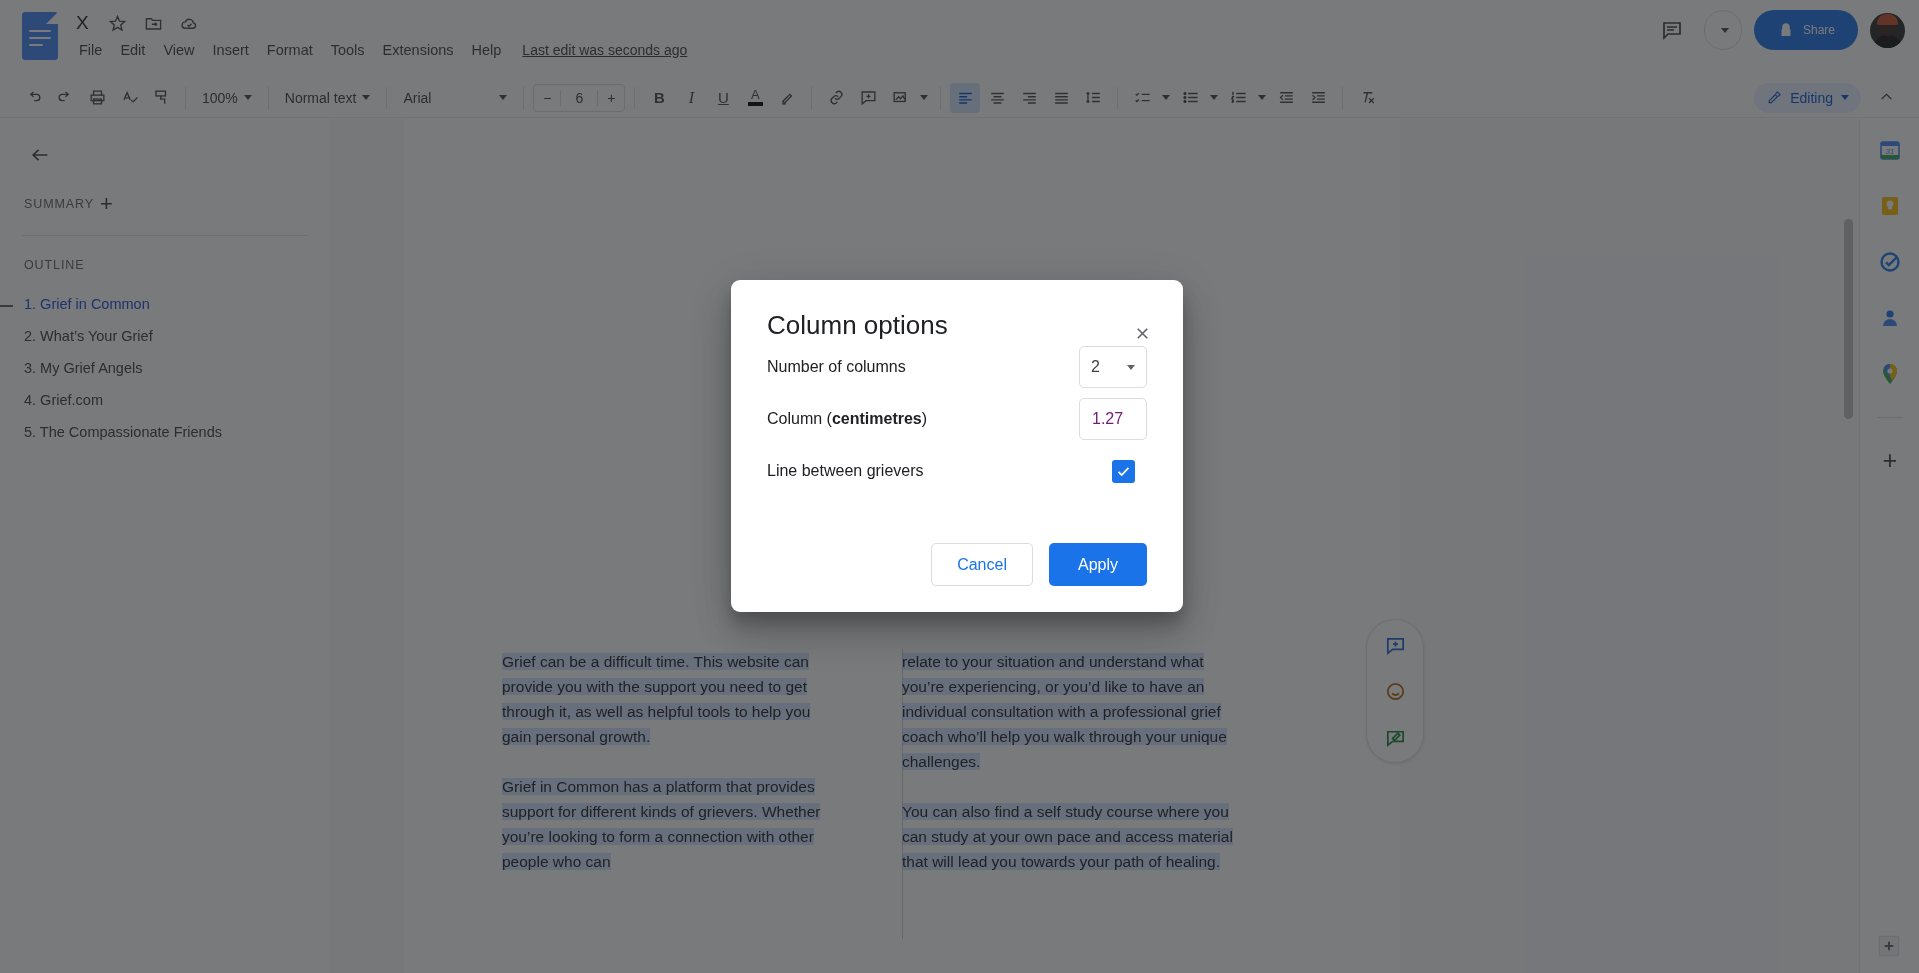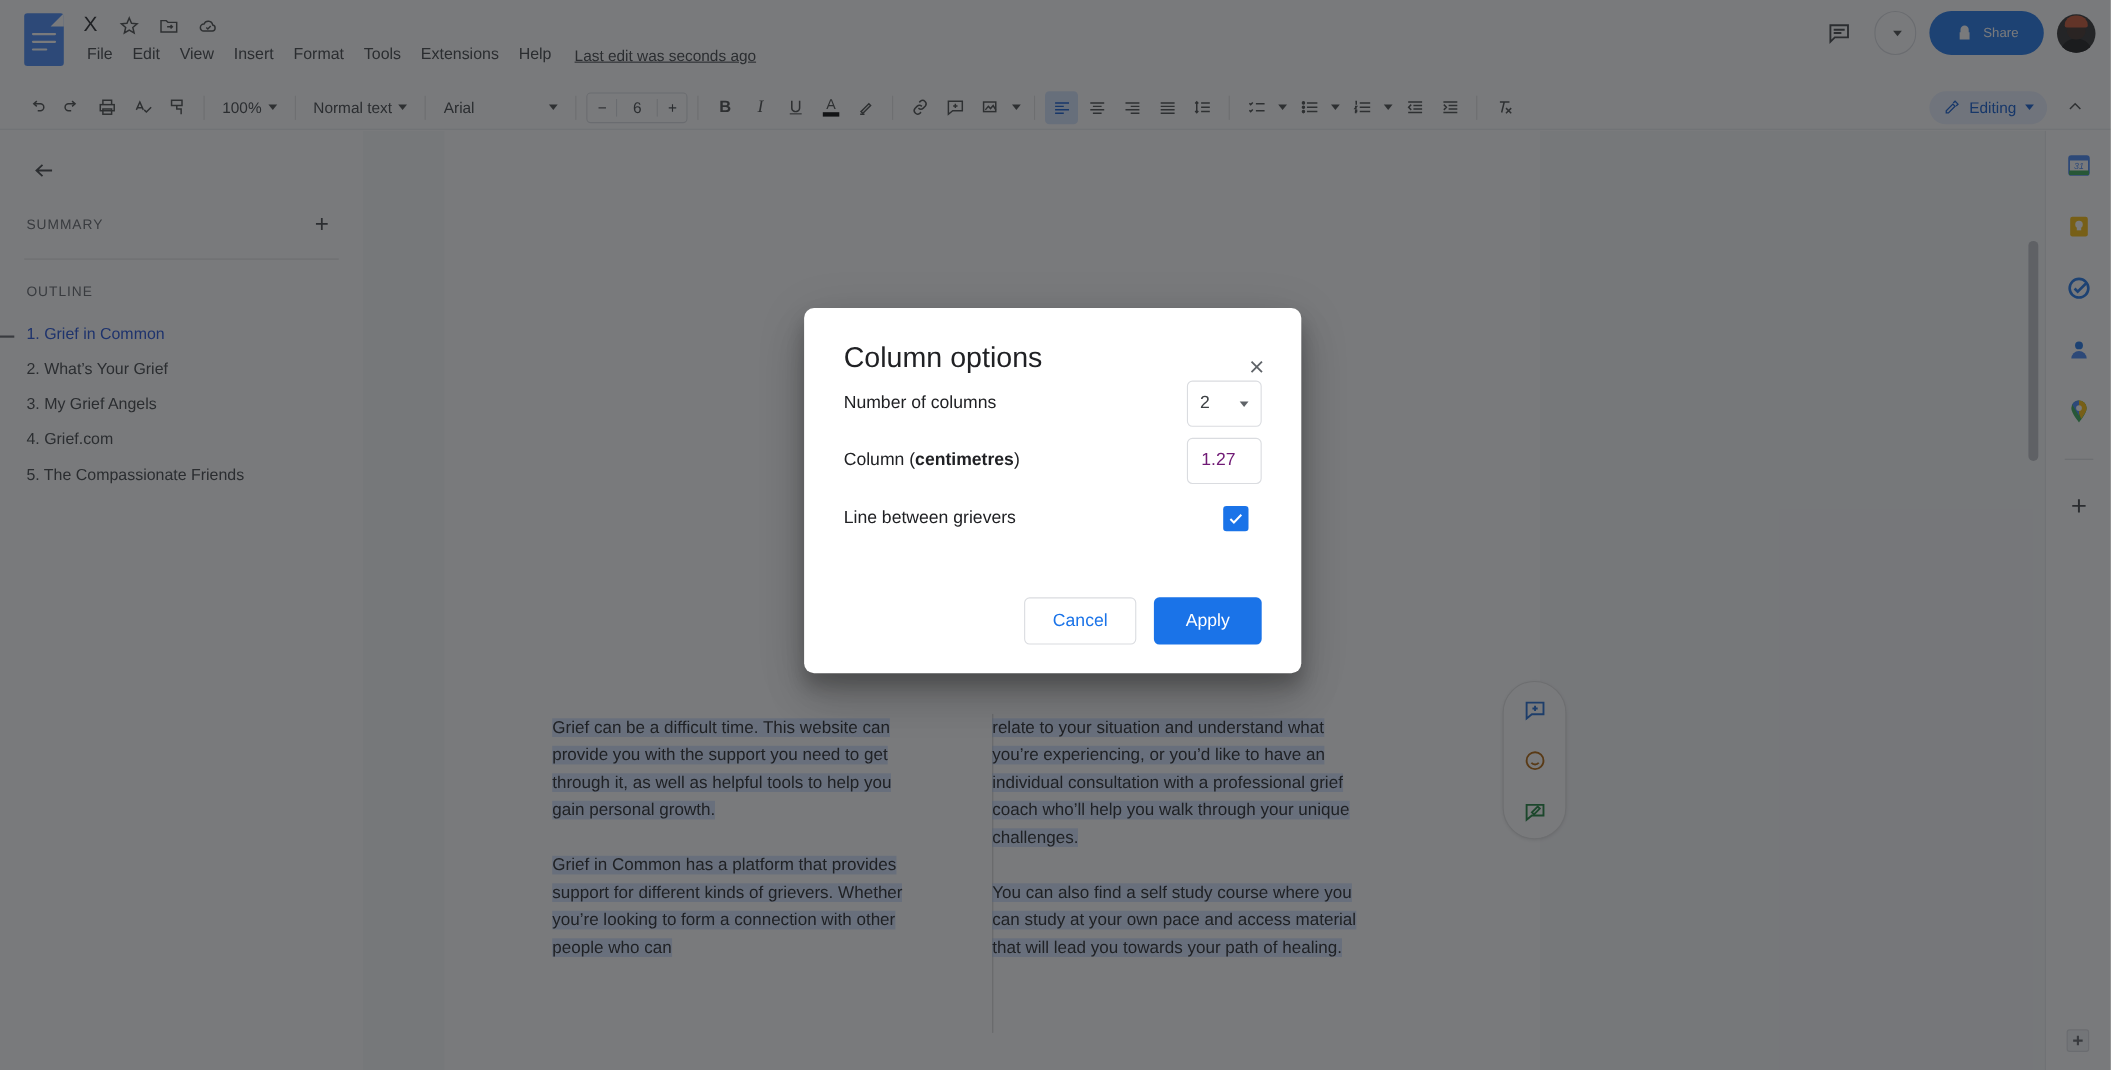--- a/index.html
+++ b/index.html
@@ -82,21 +82,21 @@
     display: flex; align-items: center; gap: 8px; height: 30px; padding: 0 12px;
     background: #e8f0fe; border-radius: 16px; color: #0b57d0; font-size: 14px;
   }
   .editing-chip svg { width: 16px; height: 16px; stroke: #0b57d0; fill: none; stroke-width: 1.8; }
   .spacer { flex: 1; }
 
   
   .sidebar { position: absolute; left: 0; top: 119px; width: 330px; bottom: 0; background: #fff; padding: 18px 22px; }
   .back-arrow { width: 36px; height: 36px; display: flex; align-items: center; justify-content: center; margin-bottom: 18px; }
   .back-arrow svg { width: 22px; height: 22px; stroke: #3c4043; fill: none; stroke-width: 1.8; }
-  .sec-head { display: flex; align-items: center; justify-content: space-between; font-size: 12.5px; letter-spacing: .9px; color: #5f6368; font-weight: 500; padding: 0 2px; }
+  .sec-head { display: flex; align-items: center; justify-content: flex-start; font-size: 12.5px; letter-spacing: .9px; color: #5f6368; font-weight: 500; padding: 0 2px; }
   .plus-btn { width: 26px; height: 26px; display: flex; align-items: center; justify-content: center; font-size: 22px; color: #3c4043; font-weight: 300; }
   .divider { height: 1px; background: #e0e0e0; margin: 18px 0 22px 0; }
   .outline-list { margin-top: 16px; }
   .outline-item { position: relative; font-size: 14.5px; color: #3c4043; padding: 8px 2px; }
   .outline-item.current { color: #1d4ed8; }
   .outline-item.current::before {
     content: ""; position: absolute; left: -22px; top: 17px; width: 13px; height: 2px; background: #5f6368;
   }
 
   

